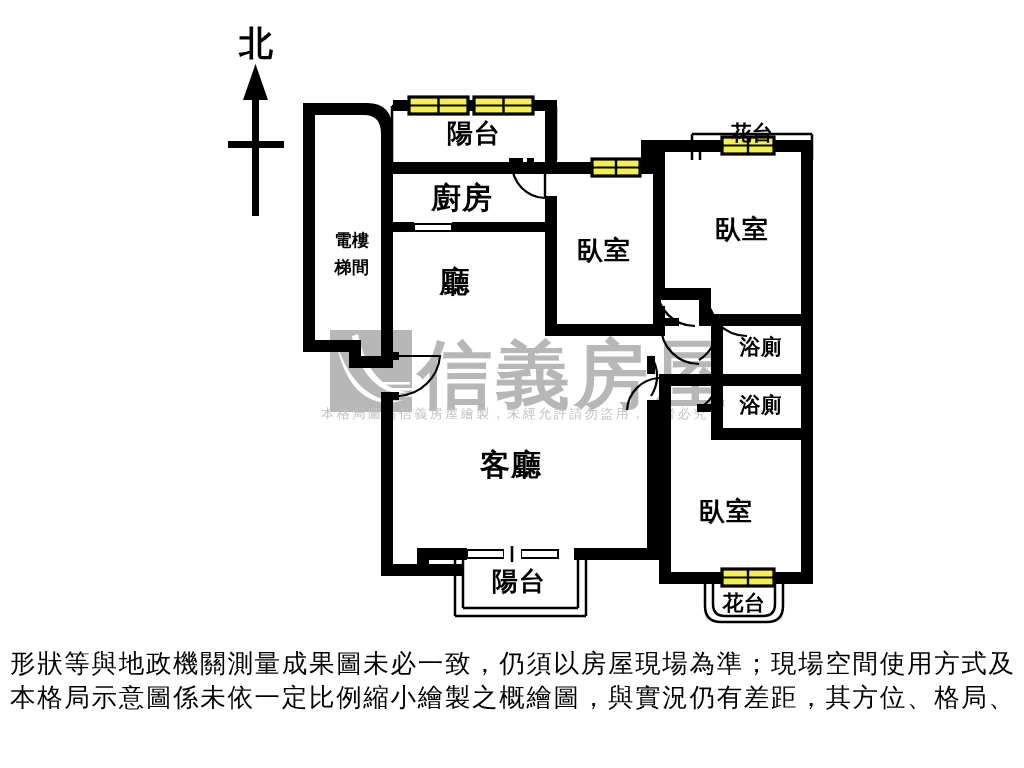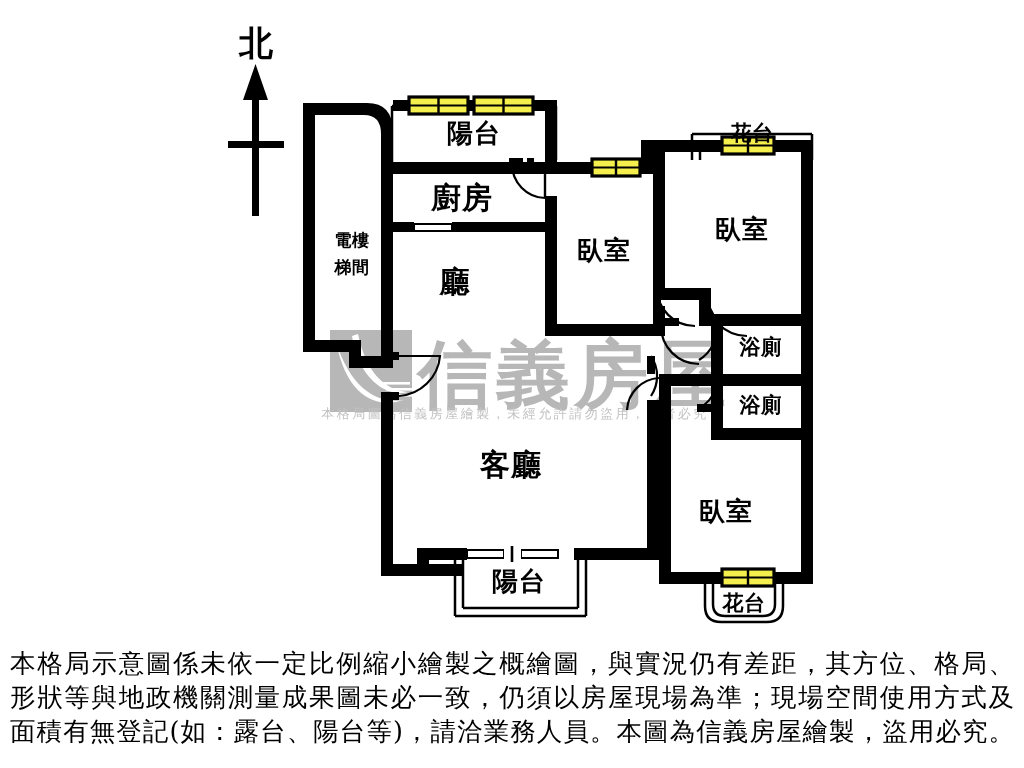--- a/index.html
+++ b/index.html
@@ -304,16 +304,15 @@
       <text class="room-label rl-md" x="726" y="512">臥室</text>
 
       <text class="room-label rl-md" x="519" y="582">陽台</text>
       <text class="room-label rl-sm" x="744" y="604">花台</text>
     </g>
 
   </svg>
 </div>
 
 <div id="disclaimer">
+  <p>形狀等與地政機關測量成果圖未必一致，仍須以房屋現場為準；現場空間使用方式及</p>
   <p>本格局示意圖係未依一定比例縮小繪製之概繪圖，與實況仍有差距，其方位、格局、</p>
-  <p>形狀等與地政機關測量成果圖未必一致，仍須以房屋現場為準；現場空間使用方式及</p>
-  <p>面積有無登記(如：露台、陽台等)，請洽業務人員。本圖為信義房屋繪製，盜用必究。</p>
 </div>
 
 </body></html>

